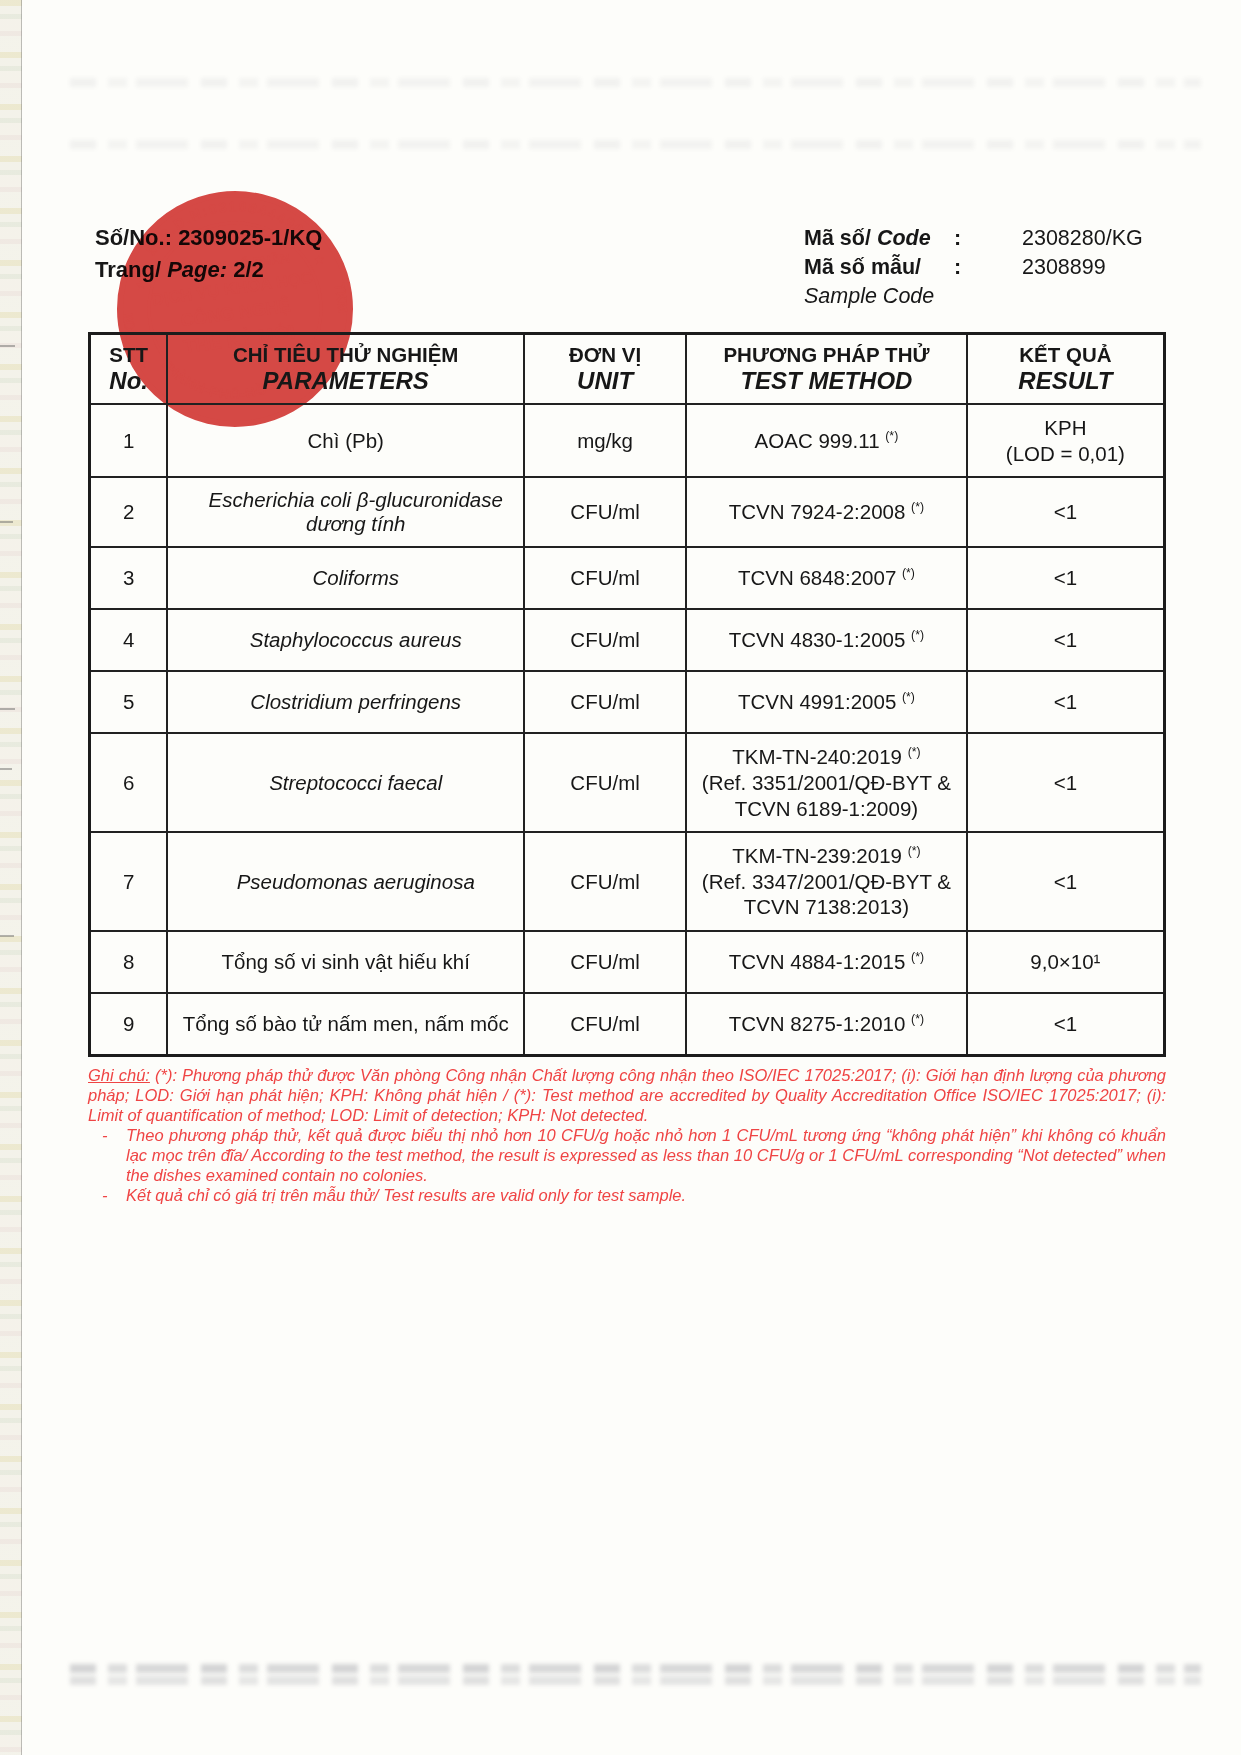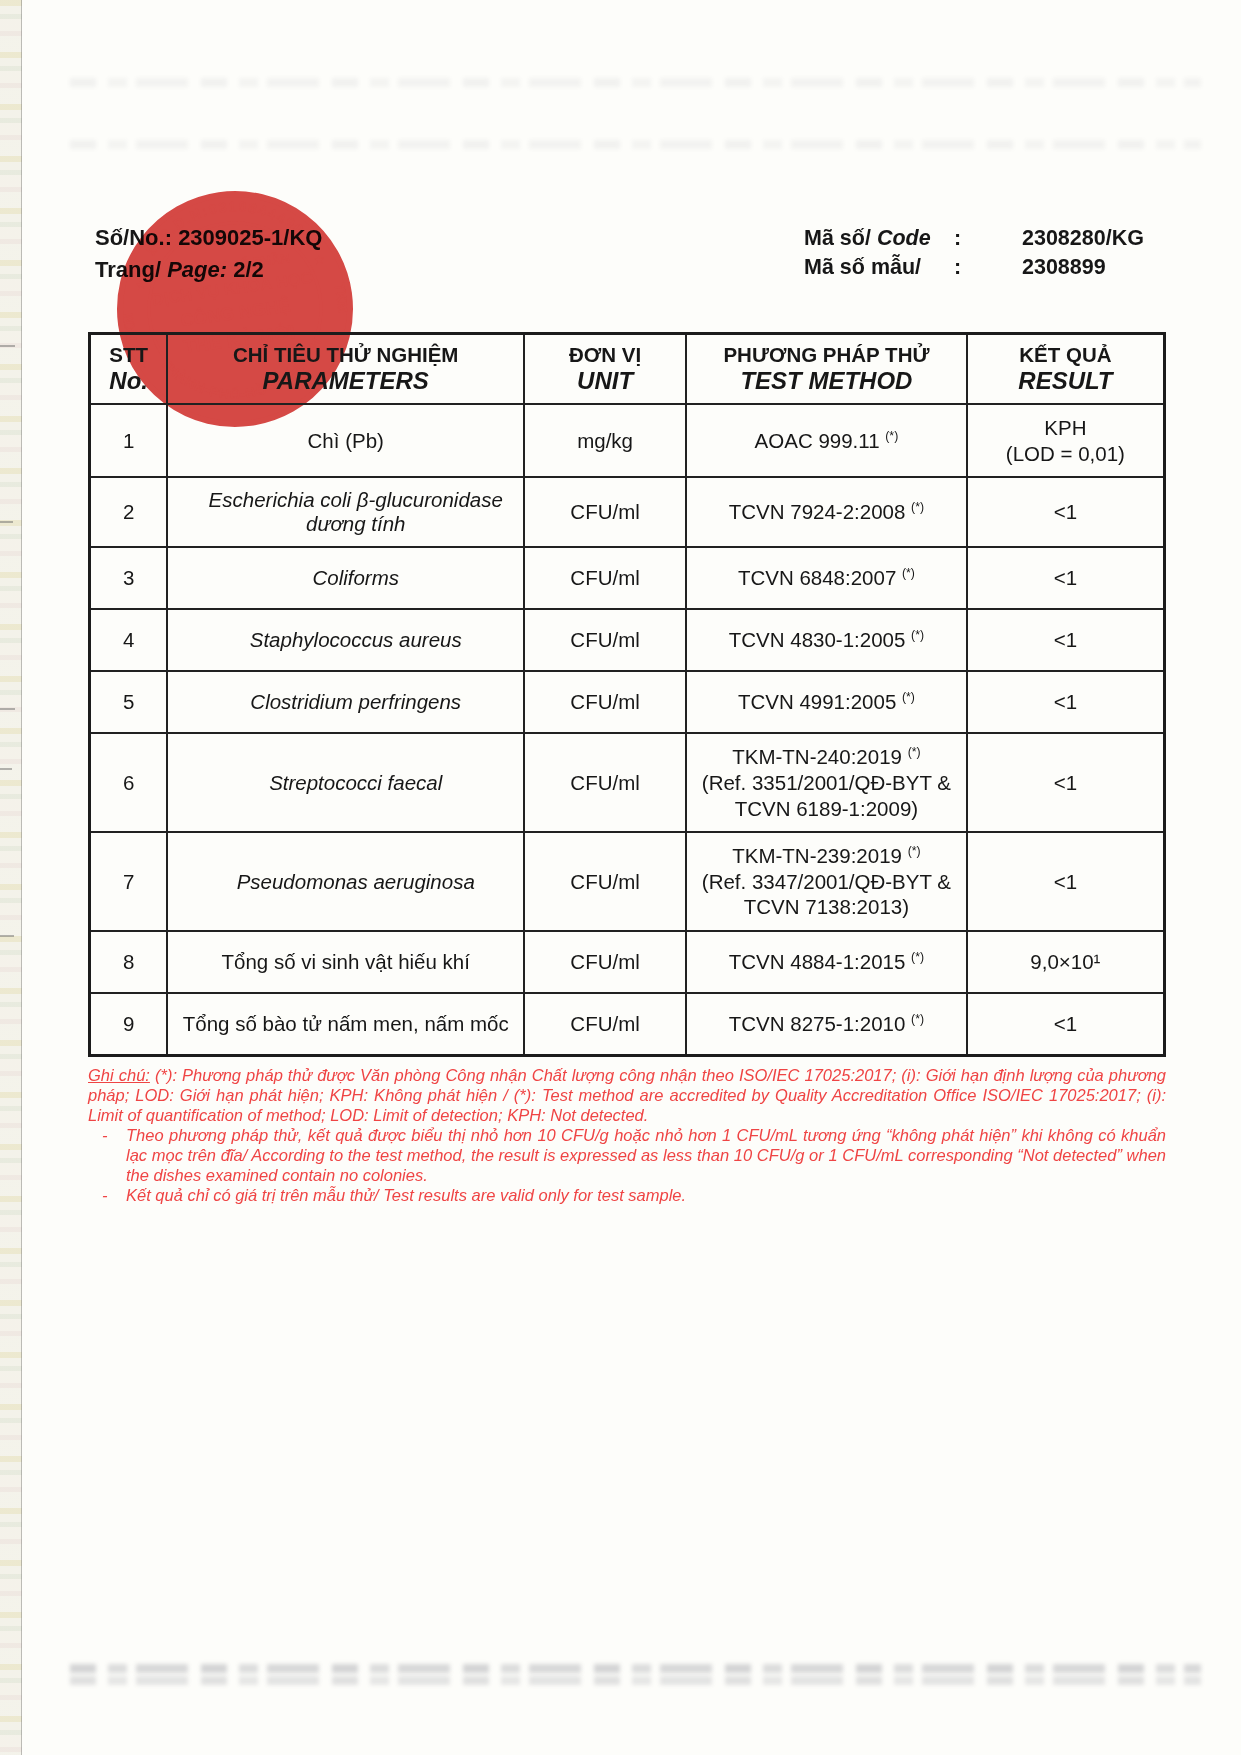--- a/index.html
+++ b/index.html
@@ -44,21 +44,21 @@
   .bleed.b2{opacity:.35;}
 
   
   .hdr-left{position:absolute;left:95px;top:222px;font-size:22px;font-weight:bold;line-height:32px;}
   .hdr-left .it{font-style:italic;}
   .hdr-right{position:absolute;left:804px;top:224px;font-size:21.5px;line-height:29px;}
   .hdr-right .row{display:flex;}
   .hdr-right .lbl{width:150px;font-weight:bold;}
   .hdr-right .lbl .it{font-style:italic;font-weight:bold;}
   .hdr-right .colon{width:68px;font-weight:bold;text-align:left;}
-  .hdr-right .val{font-weight:bold;}
+  .hdr-right .val{font-weight:normal;}
   .hdr-right .sub{font-style:italic;font-weight:normal;}
 
   
   .stamp{
     position:absolute;left:112px;top:186px;width:246px;height:246px;
     transform:rotate(-8deg);
     mix-blend-mode:multiply;
     opacity:.93;
     pointer-events:none;
   }
@@ -129,20 +129,23 @@
   <div class="hdr-right">
     <div class="row">
       <span class="lbl"><b>Mã số/</b>&nbsp;<span class="it">Code</span></span>
       <span class="colon">:</span>
       <span class="val">2308280/KG</span>
     </div>
     <div class="row">
       <span class="lbl"><b>Mã số mẫu/</b></span>
       <span class="colon">:</span>
       <span class="val">2308899</span>
+    </div>
+    <div class="row">
+      <span class="lbl sub">Sample Code</span>
     </div>
   </div>
 
   <div class="stamp">
     <svg width="246" height="246" viewBox="0 0 246 246">
       <defs>
         <path id="arcTop" d="M 33,155 A 96,96 0 1 1 213,155" fill="none"></path>
         <path id="arcBottom" d="M 40,165 A 96,96 0 0 0 206,165" fill="none"></path>
       </defs>
       <g fill="#d43b38" stroke="#d43b38">

